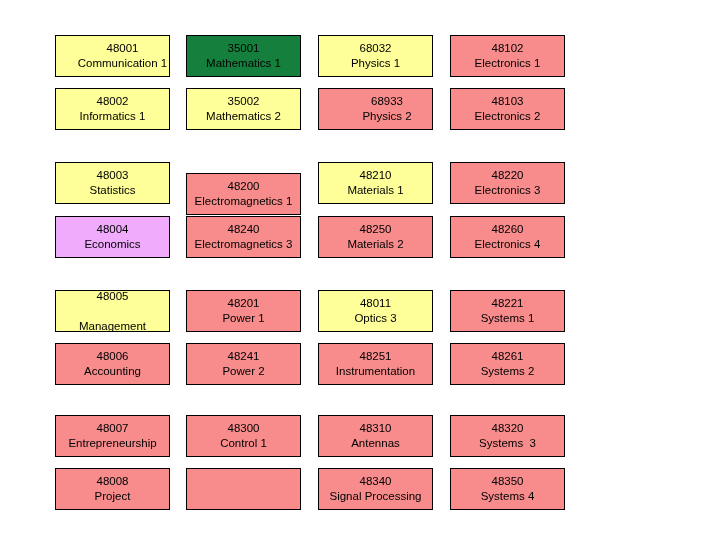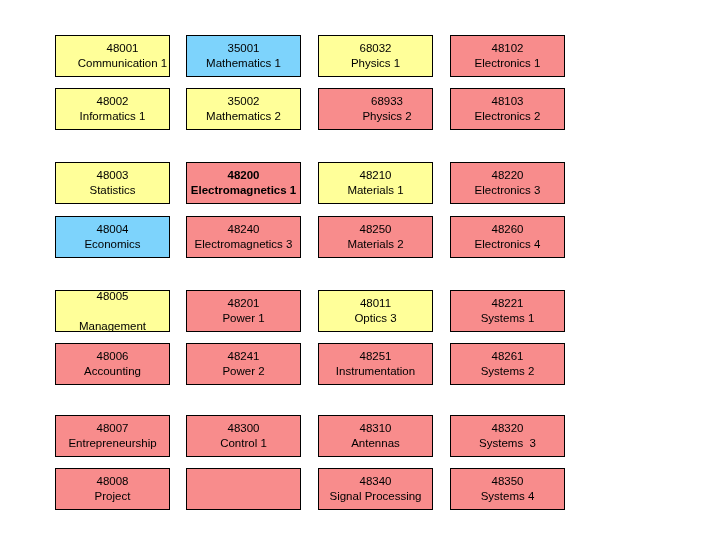--- a/index.html
+++ b/index.html
@@ -38,21 +38,21 @@
 </head>
 <body>
 
 <div id="canvas" style="background: rgb(255, 255, 255);">
 
   <div class="box" style="left: 55px; top: 35px; background: rgb(255, 255, 153); border-color: rgb(0, 0, 0); color: rgb(0, 0, 0); padding-left: 20px;">
     <span class="box-line code">48001</span>
     <span class="box-line name">Communication 1</span>
   </div>
 
-  <div class="box" style="left: 186px; top: 35px; background: #7dd3fc; border-color: rgb(0, 0, 0); color: rgb(0, 0, 0);">
+  <div class="box" style="left: 186px; top: 35px; background: #15803d; border-color: rgb(0, 0, 0); color: rgb(0, 0, 0);">
     <span class="box-line code">35001</span>
     <span class="box-line name">Mathematics 1</span>
   </div>
 
   <div class="box" style="left: 318px; top: 35px; background: rgb(255, 255, 153); border-color: rgb(0, 0, 0); color: rgb(0, 0, 0);">
     <span class="box-line code">68032</span>
     <span class="box-line name">Physics 1</span>
   </div>
 
   <div class="box" style="left: 450px; top: 35px; background: rgb(248, 140, 140); border-color: rgb(0, 0, 0); color: rgb(0, 0, 0);">
@@ -78,36 +78,36 @@
   <div class="box" style="left: 450px; top: 88px; background: rgb(248, 140, 140); border-color: rgb(0, 0, 0); color: rgb(0, 0, 0);">
     <span class="box-line code">48103</span>
     <span class="box-line name">Electronics 2</span>
   </div>
 
   <div class="box" style="left: 55px; top: 162px; background: rgb(255, 255, 153); border-color: rgb(0, 0, 0); color: rgb(0, 0, 0);">
     <span class="box-line code">48003</span>
     <span class="box-line name">Statistics</span>
   </div>
 
-  <div class="box" style="left: 186px; top: 162px; background: rgb(248, 140, 140); border-color: rgb(0, 0, 0); color: rgb(0, 0, 0); font-weight: bold;">
+  <div class="box" style="left: 186px; top: 173px; background: rgb(248, 140, 140); border-color: rgb(0, 0, 0); color: rgb(0, 0, 0);">
     <span class="box-line code">48200</span>
     <span class="box-line name">Electromagnetics 1</span>
   </div>
 
   <div class="box" style="left: 318px; top: 162px; background: rgb(255, 255, 153); border-color: rgb(0, 0, 0); color: rgb(0, 0, 0);">
     <span class="box-line code">48210</span>
     <span class="box-line name">Materials 1</span>
   </div>
 
   <div class="box" style="left: 450px; top: 162px; background: rgb(248, 140, 140); border-color: rgb(0, 0, 0); color: rgb(0, 0, 0);">
     <span class="box-line code">48220</span>
     <span class="box-line name">Electronics 3</span>
   </div>
 
-  <div class="box" style="left: 55px; top: 216px; background: #7dd3fc; border-color: rgb(0, 0, 0); color: rgb(0, 0, 0);">
+  <div class="box" style="left: 55px; top: 216px; background: #f0abfc; border-color: rgb(0, 0, 0); color: rgb(0, 0, 0);">
     <span class="box-line code">48004</span>
     <span class="box-line name">Economics</span>
   </div>
 
   <div class="box" style="left: 186px; top: 216px; background: rgb(248, 140, 140); border-color: rgb(0, 0, 0); color: rgb(0, 0, 0);">
     <span class="box-line code">48240</span>
     <span class="box-line name">Electromagnetics 3</span>
   </div>
 
   <div class="box" style="left: 318px; top: 216px; background: rgb(248, 140, 140); border-color: rgb(0, 0, 0); color: rgb(0, 0, 0);">

